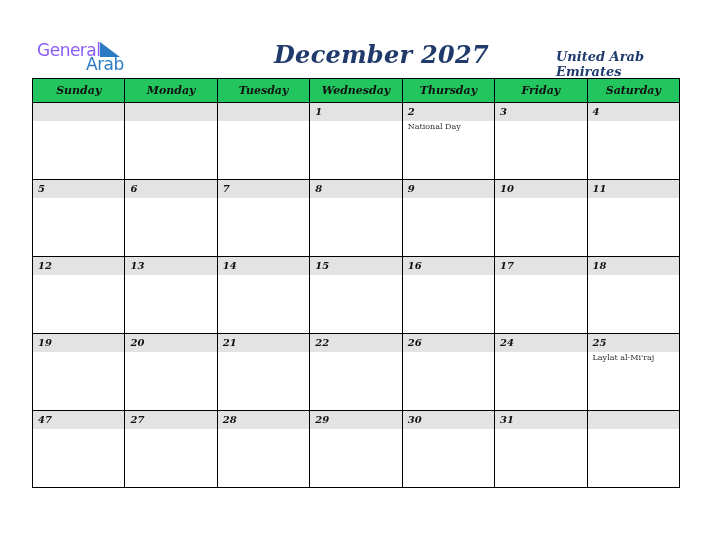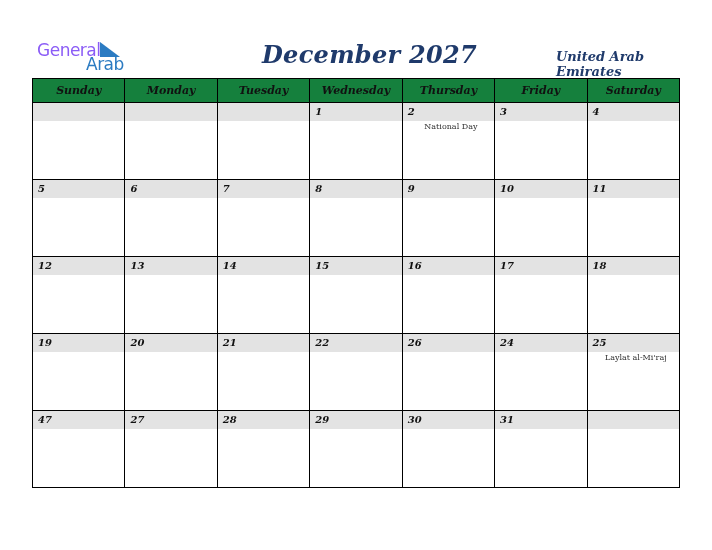--- a/index.html
+++ b/index.html
@@ -2,27 +2,27 @@
 <html><head>
 <meta charset="utf-8">
 <style>
   * { box-sizing: border-box; margin: 0; padding: 0; }
   html, body { width: 712px; height: 550px; background: #ffffff; overflow: hidden; }
   body { position: relative; font-family: "DejaVu Serif", serif; }
   .logo { position: absolute; left: 37px; top: 40px; width: 90px; height: 34px; }
   .logo .general { position: absolute; left: 0; top: 0; font-family: "DejaVu Sans", sans-serif; font-size: 17px; color: #8b5cf6; letter-spacing: -0.5px; line-height: 20px; }
   .logo .blue { position: absolute; left: 49px; top: 14px; font-family: "DejaVu Sans", sans-serif; font-size: 17px; color: #2b7bc2; letter-spacing: -0.5px; line-height: 20px; }
   .logo .tri2 { position: absolute; left: 63px; top: 2px; width: 20px; height: 15px; background: #2b7bc2; clip-path: polygon(0 0, 0 100%, 100% 100%); }
-  .title { position: absolute; left: 262px; top: 40px; font-family: "DejaVu Serif", serif; font-style: italic; font-weight: bold; font-size: 24px; color: #1f3a6b; letter-spacing: 0.3px; }
+  .title { position: absolute; left: 274px; top: 40px; font-family: "DejaVu Serif", serif; font-style: italic; font-weight: bold; font-size: 24px; color: #1f3a6b; letter-spacing: 0.3px; }
   .country { position: absolute; left: 528px; top: 49px; font-family: "DejaVu Serif", serif; font-style: italic; font-weight: bold; font-size: 13px; color: #1f3a6b; margin-left: 28px; }
   table.cal { position: absolute; left: 32px; top: 78px; width: 648px; border-collapse: collapse; table-layout: fixed; }
-  table.cal th { height: 24px; background: #15803d; border: 1.5px solid #000; font-family: "DejaVu Serif", serif; font-style: italic; font-weight: bold; font-size: 11px; color: #111; text-align: center; vertical-align: middle; }
+  table.cal th { height: 24px; background: #22c55e; border: 1.5px solid #000; font-family: "DejaVu Serif", serif; font-style: italic; font-weight: bold; font-size: 11px; color: #111; text-align: center; vertical-align: middle; }
   table.cal td { height: 77px; border: 1.5px solid #000; vertical-align: top; padding: 0; }
   .daybar { height: 18px; background: #e3e3e3; padding-left: 5px; font-family: "DejaVu Serif", serif; font-style: italic; font-weight: bold; font-size: 10px; color: #111; line-height: 18px; }
-  .event { padding-left: 5px; padding-top: 1px; font-family: "DejaVu Serif", serif; font-size: 8px; color: #333; text-align: center; }
+  .event { padding-left: 5px; padding-top: 1px; font-family: "DejaVu Serif", serif; font-size: 8px; color: #333; }
 </style>
 </head>
 <body>
 
 <div class="logo">
   <span class="general">General</span>
   <span class="tri2"></span>
   <span class="blue">Arab</span>
 </div>
 

